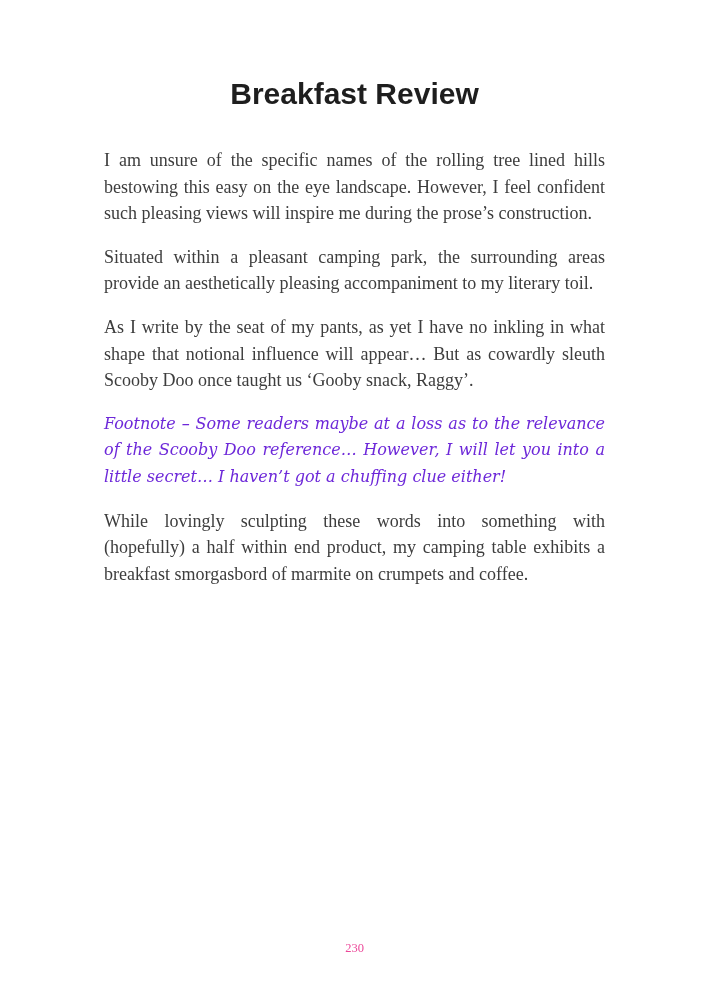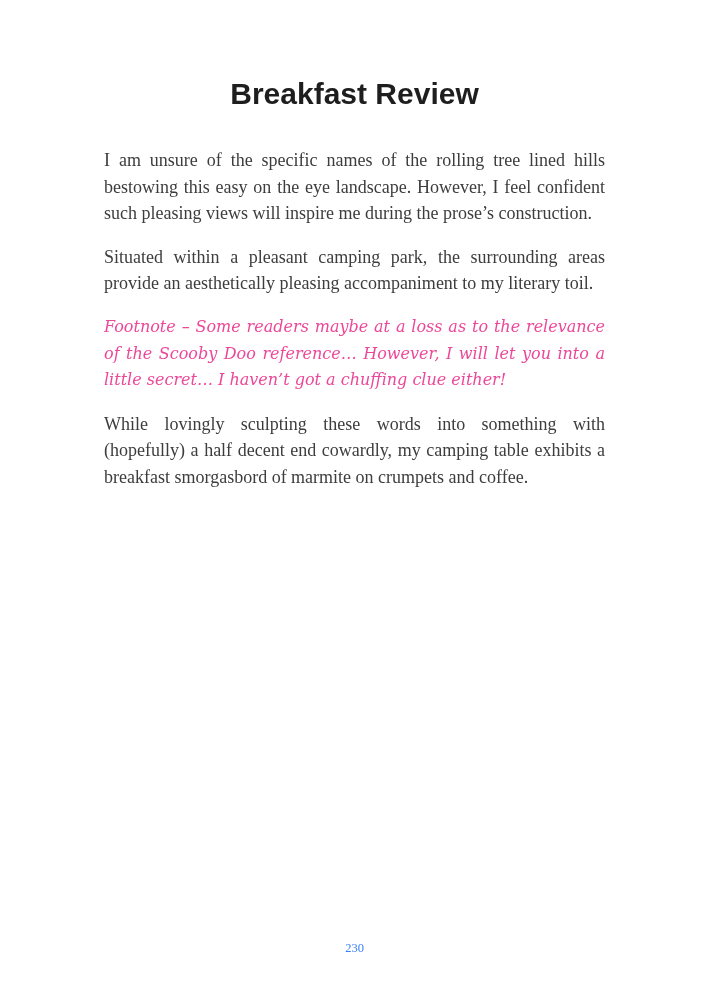--- a/index.html
+++ b/index.html
@@ -30,42 +30,43 @@
     font-size: 18px;
     line-height: 26.6px;
     color: #3d3d3d;
     text-align: justify;
     margin: 0 0 17px 0;
   }
   .body-text p.footnote {
     font-family: "DejaVu Serif", serif;
     font-style: italic;
     font-size: 16px;
-    color: #ec4899;
+    color: #6d28d9;
   }
   .page-number {
     position: absolute;
     top: 941px;
     left: 0;
     width: 709px;
     text-align: center;
     font-family: "Liberation Serif", serif;
     font-size: 12.5px;
-    color: #3b82f6;
+    color: #ec4899;
   }
 </style>
 </head>
 <body>
 
 <div class="page">
 
   <h1 class="doc-title">Breakfast Review</h1>
 
   <div class="body-text">
     <p>I am unsure of the specific names of the rolling tree lined hills bestowing this easy on the eye landscape. However, I feel confident such pleasing views will inspire me during the prose’s construction.</p>
     <p>Situated within a pleasant camping park, the surrounding areas provide an aesthetically pleasing accompaniment to my literary toil.</p>
+    <p>As I write by the seat of my pants, as yet I have no inkling in what shape that notional influence will appear… But as cowardly sleuth Scooby Doo once taught us ‘Gooby snack, Raggy’.</p>
     <p class="footnote">Footnote – Some readers maybe at a loss as to the relevance of the Scooby Doo reference…  However, I will let you into a little secret…  I haven’t got a chuffing clue either!</p>
-    <p>While lovingly sculpting these words into something with (hopefully) a half decent end cowardly, my camping table exhibits a breakfast smorgasbord of marmite on crumpets and coffee.</p>
+    <p>While lovingly sculpting these words into something with (hopefully) a half within end product, my camping table exhibits a breakfast smorgasbord of marmite on crumpets and coffee.</p>
   </div>
 
   <div class="page-number">230</div>
 
 </div>
 
 </body></html>

